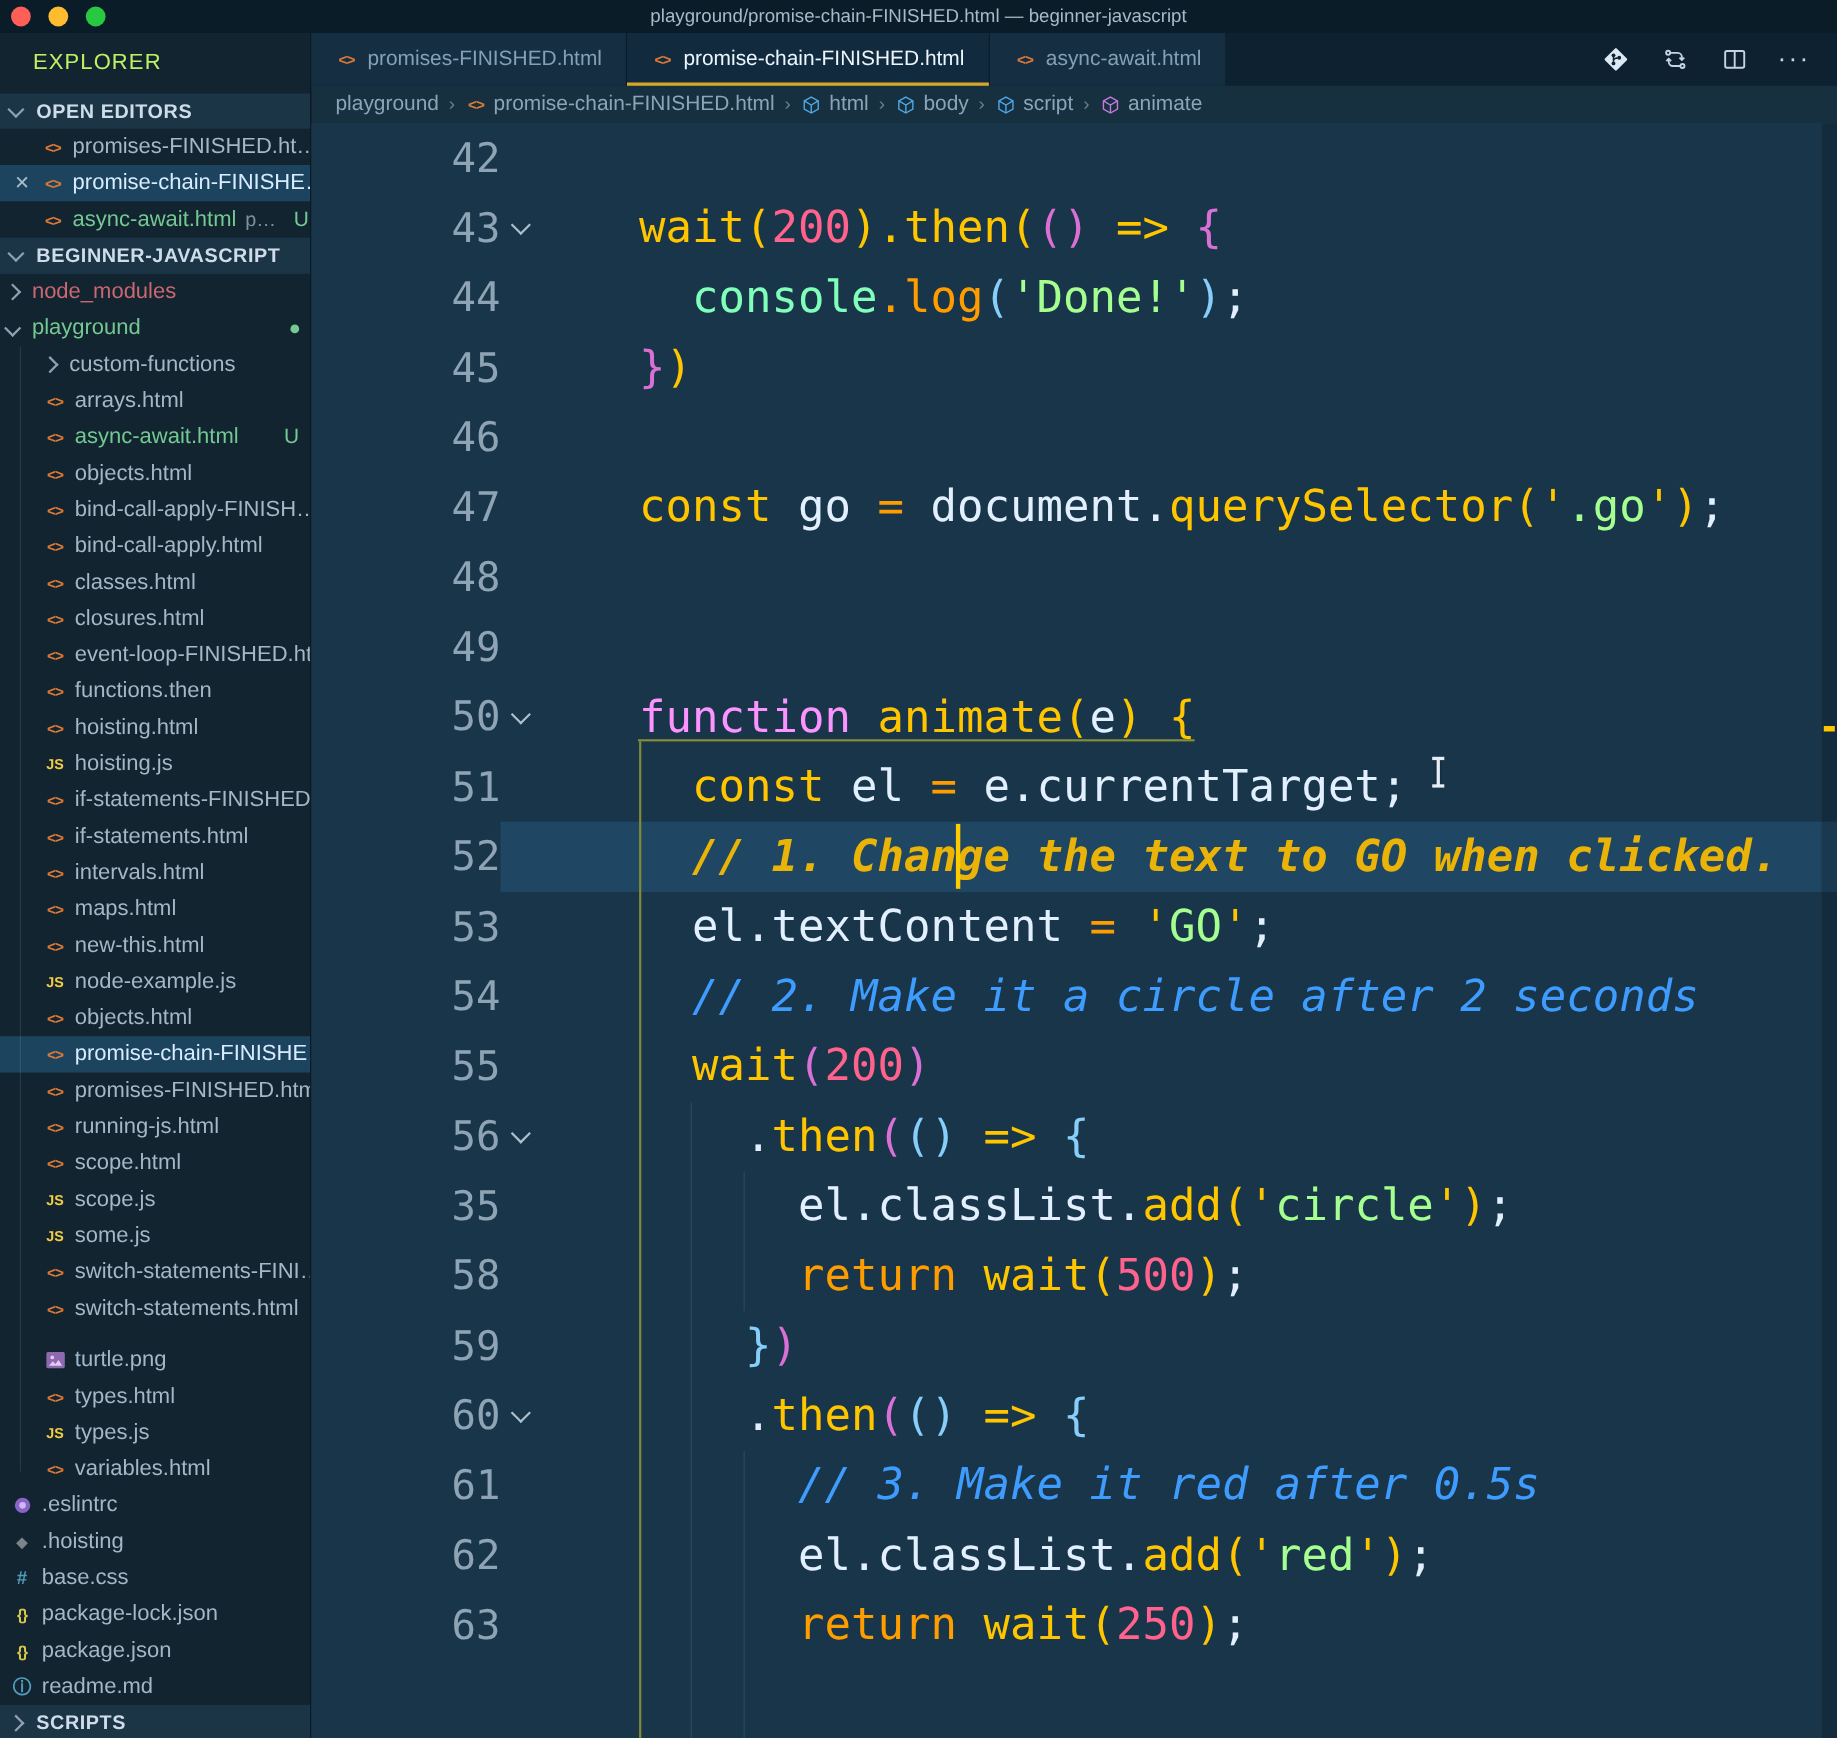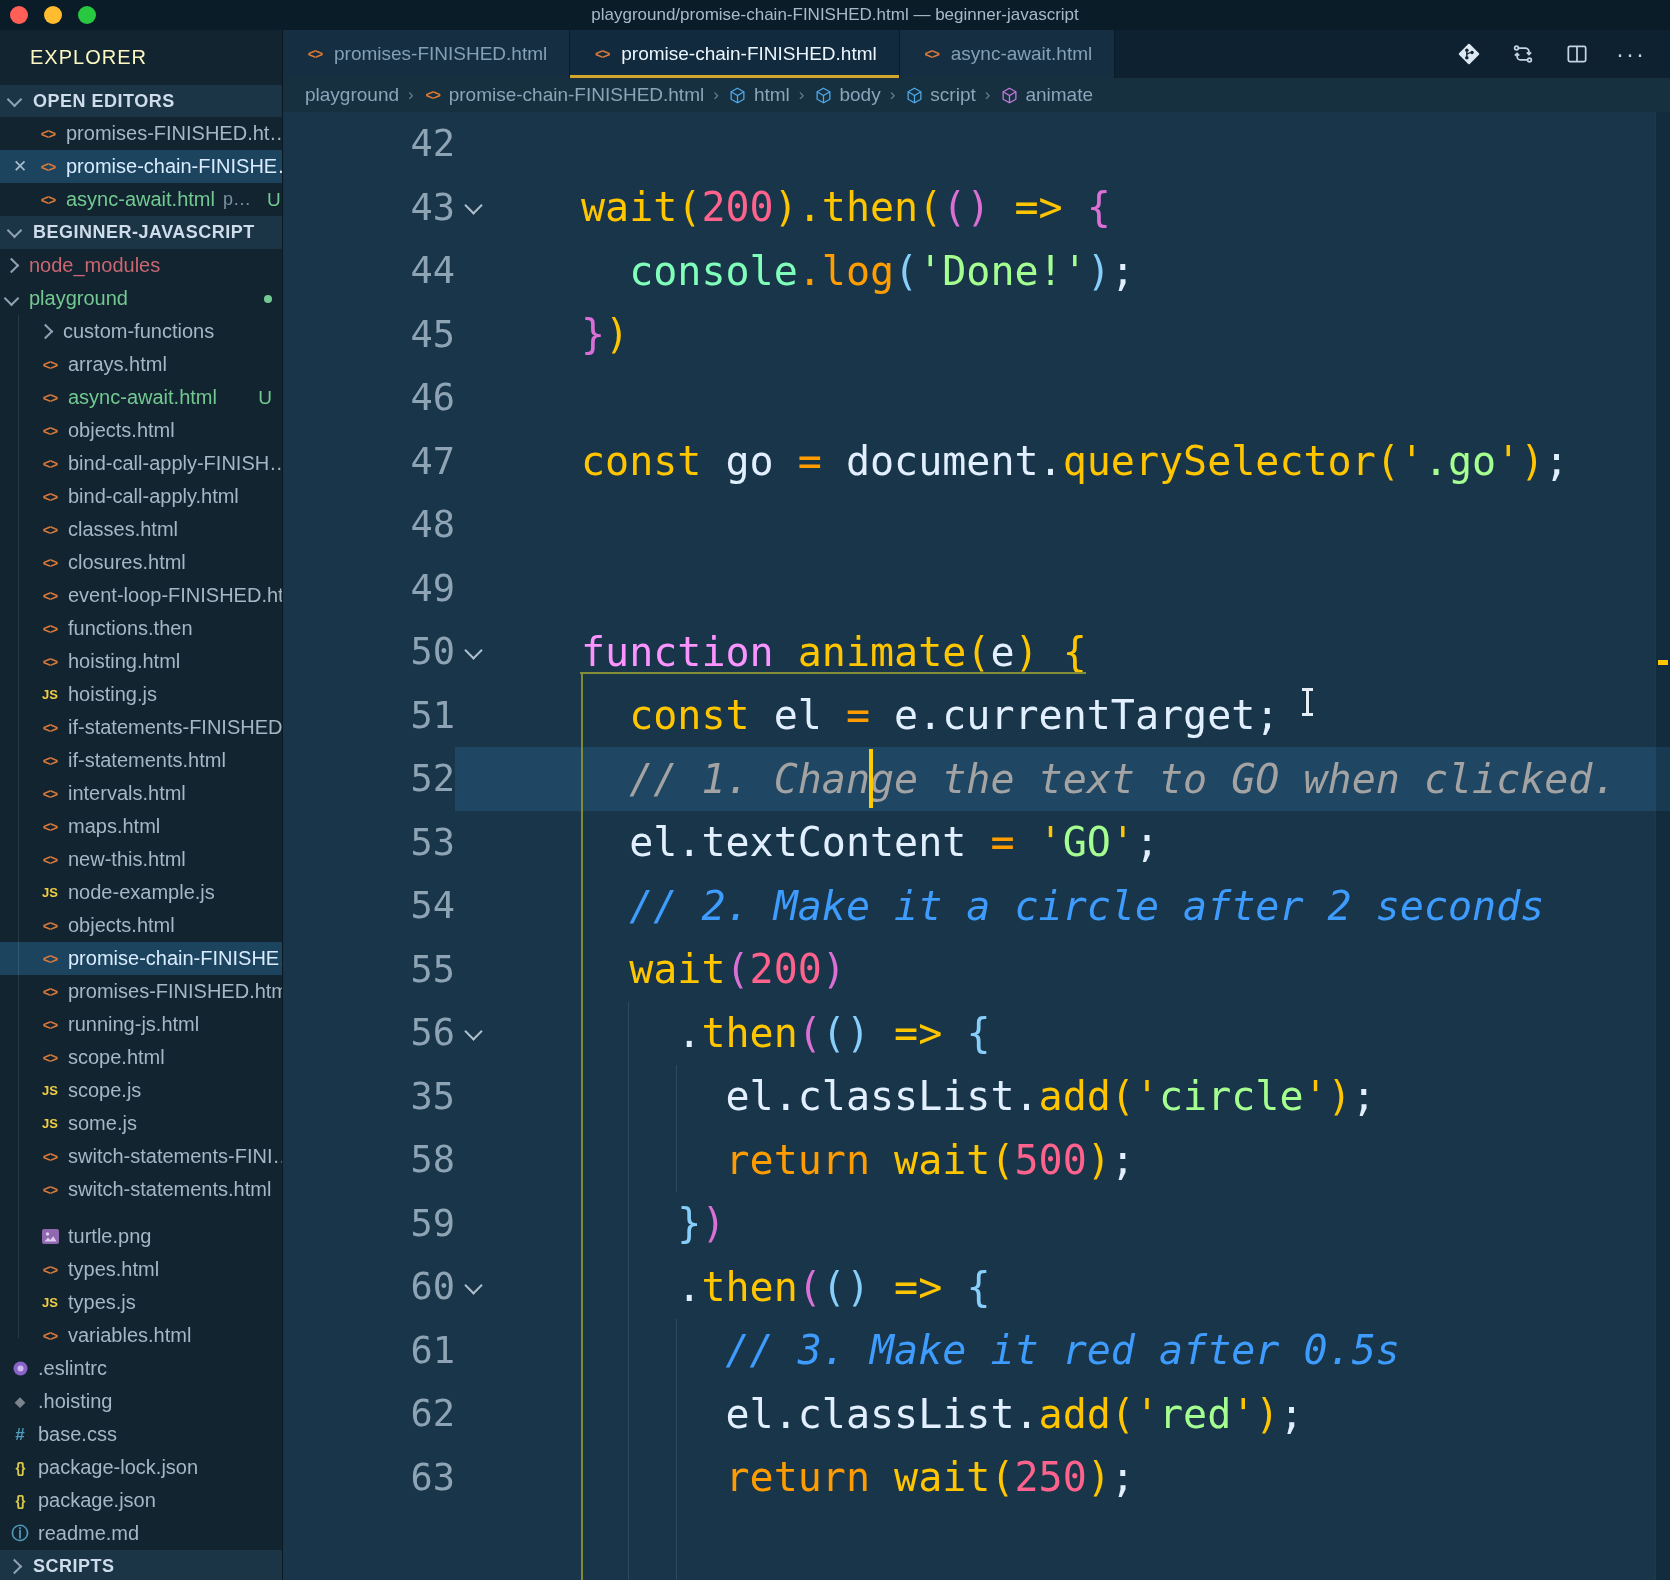--- a/index.html
+++ b/index.html
@@ -11,21 +11,21 @@
   .light{width:18px;height:18px;border-radius:50%;}
   .l-red{background:#ff5f57;} .l-yellow{background:#febc2e;} .l-green{background:#28c840;}
   .wtitle{flex:1;text-align:center;font-size:17px;color:#a7bac9;}
   
   .main{display:flex;height:1550px;}
   .sidebar{width:283px;background:#122430;position:relative;flex:none;overflow:hidden;
            border-right:1px solid #0a1822;box-sizing:border-box;}
   .editor-col{flex:1;display:flex;flex-direction:column;background:#193549;min-width:0;}
   
   .exp-title{height:55px;display:flex;align-items:center;padding-left:30px;font-size:20px;
-             letter-spacing:1px;color:#fef9c3;}
+             letter-spacing:1px;color:#bef264;}
   .sec-head{height:32px;background:#1b3547;display:flex;align-items:center;gap:10px;
             padding-left:6px;font-size:18px;font-weight:bold;color:#cfdceb;letter-spacing:.5px;}
   .sec-head.tall{height:33px;}
   .chev{width:9px;height:9px;border-right:2px solid #8fa1b3;border-bottom:2px solid #8fa1b3;
         display:inline-block;flex:none;transform:rotate(-45deg);margin:0 3px;}
   .chev.open{transform:rotate(45deg);margin-top:-4px;}
   .srow{height:33px;display:flex;align-items:center;gap:8px;font-size:20px;color:#a4b7c6;
         padding-right:10px;white-space:nowrap;overflow:hidden;}
   .srow.selected{background:#1d445f;color:#d9ecff;}
   .fi{flex:none;display:inline-flex;align-items:center;justify-content:center;width:20px;}
@@ -502,21 +502,21 @@
             <span class="lnum">51</span>
             <span class="rest">
               <span class="foldc"></span>
               <span class="ctext"><span>  </span><span class="tk-y" style="color: rgb(255, 198, 0);">const</span><span class="tk-w" style="color: rgb(225, 239, 255);"> el </span><span class="tk-o" style="color: rgb(255, 157, 0);">=</span><span class="tk-w" style="color: rgb(225, 239, 255);"> e.currentTarget;</span></span>
             </span>
           </div>
           <div class="crow hl">
             <span class="lnum">52</span>
             <span class="rest">
               <span class="foldc"></span>
-              <span class="ctext"><span>  </span><span class="tk-c" style="color: #a3a3a3;">// 1. Change the text to GO when clicked.</span></span>
+              <span class="ctext"><span>  </span><span class="tk-c" style="color: #eab308; font-weight: bold;">// 1. Change the text to GO when clicked.</span></span>
             </span>
           </div>
           <div class="crow">
             <span class="lnum">53</span>
             <span class="rest">
               <span class="foldc"></span>
               <span class="ctext"><span>  </span><span class="tk-w" style="color: rgb(225, 239, 255);">el.textContent </span><span class="tk-o" style="color: rgb(255, 157, 0);">=</span><span class="tk-w" style="color: rgb(225, 239, 255);"> </span><span class="tk-y" style="color: rgb(255, 198, 0);">'</span><span class="tk-g" style="color: rgb(165, 255, 144);">GO</span><span class="tk-y" style="color: rgb(255, 198, 0);">'</span><span class="tk-w" style="color: rgb(225, 239, 255);">;</span></span>
             </span>
           </div>
           <div class="crow">

